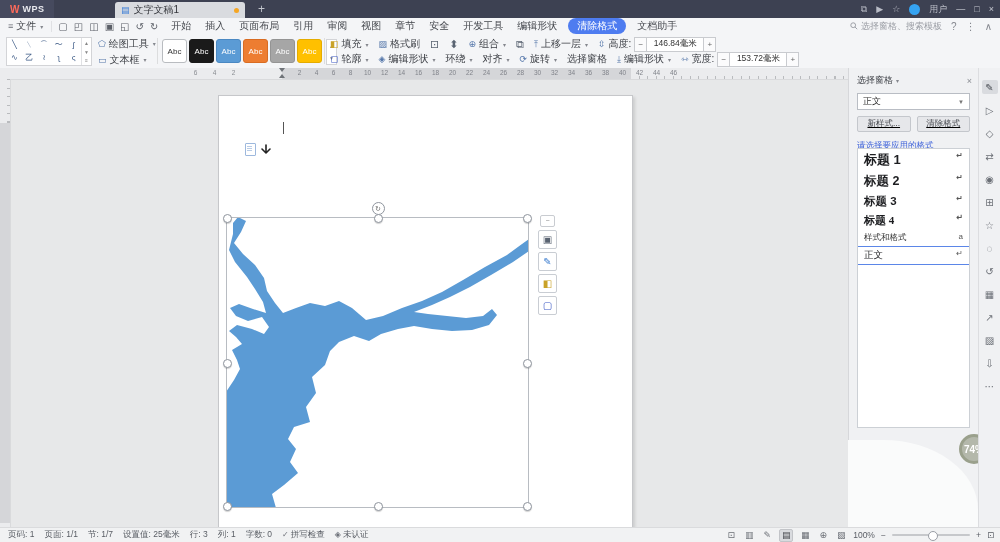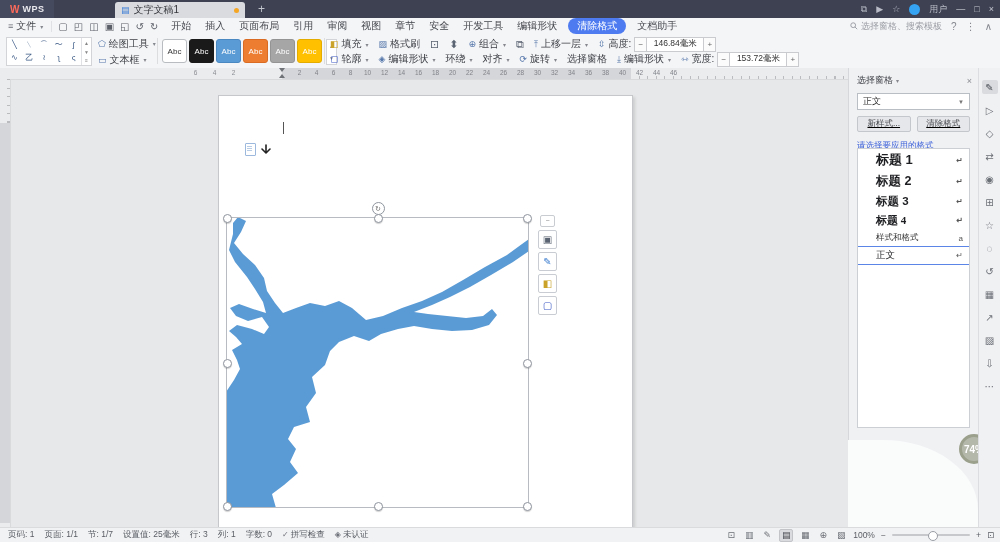--- a/index.html
+++ b/index.html
@@ -82,21 +82,21 @@
   
   .panel{position:absolute;left:848px;top:68px;width:130px;height:460px;background:#f0f1f3;border-left:1px solid #d6d7da;box-sizing:border-box;}
   .p-head{display:flex;align-items:center;font-size:9px;color:#3e4147;padding:6px 6px 4px 8px;}
   .p-close{margin-left:auto;color:#8a8d93;font-size:9px;}
   .p-dd{margin:2px 8px;height:15px;background:#fff;border:1px solid #b9bdc4;display:flex;align-items:center;font-size:9px;color:#333;padding:0 5px;}
   .p-dd .c{margin-left:auto;font-size:6px;color:#777;}
   .p-btns{display:flex;gap:6px;margin:6px 8px 0;text-decoration:underline;}
   .p-btn{flex:1;height:14px;background:#e6e7ea;border:1px solid #c4c7cc;border-radius:2px;font-size:8.5px;color:#44474d;display:flex;align-items:center;justify-content:center;}
   .p-hint{margin:8px 8px 4px;font-size:8.5px;color:#3a5fd9;}
   .p-list{position:absolute;left:8px;right:8px;top:80px;bottom:100px;background:#fff;border:1px solid #ccd0d5;overflow:hidden;}
-  .style-item{display:flex;align-items:center;padding:2px 6px 2px 18px;color:#1d1e21;}
+  .style-item{display:flex;align-items:flex-start;padding:2px 6px 2px 6px;color:#1d1e21;}
   .style-item .mk{margin-left:auto;font-size:8px;color:#555;}
   .style-item.h1{font-size:13px;font-weight:bold;}
   .style-item.h2{font-size:12.5px;font-weight:bold;}
   .style-item.h3{font-size:11.5px;font-weight:bold;}
   .style-item.h4{font-size:11px;font-weight:bold;font-family:Liberation Serif, serif;}
   .style-item.char{font-size:8.5px;color:#333;}
   .style-item.body{font-size:9.5px;}
   .style-item.selected{border:1px solid #5b86e8;margin:0 -1px;}
   .blob{position:absolute;left:848px;top:440px;width:130px;height:88px;background:#fafbfb;border-top-right-radius:95px 70px;}
   .badge{position:absolute;left:959px;top:434px;width:30px;height:30px;border-radius:50%;border:3px solid #9aa08c;

